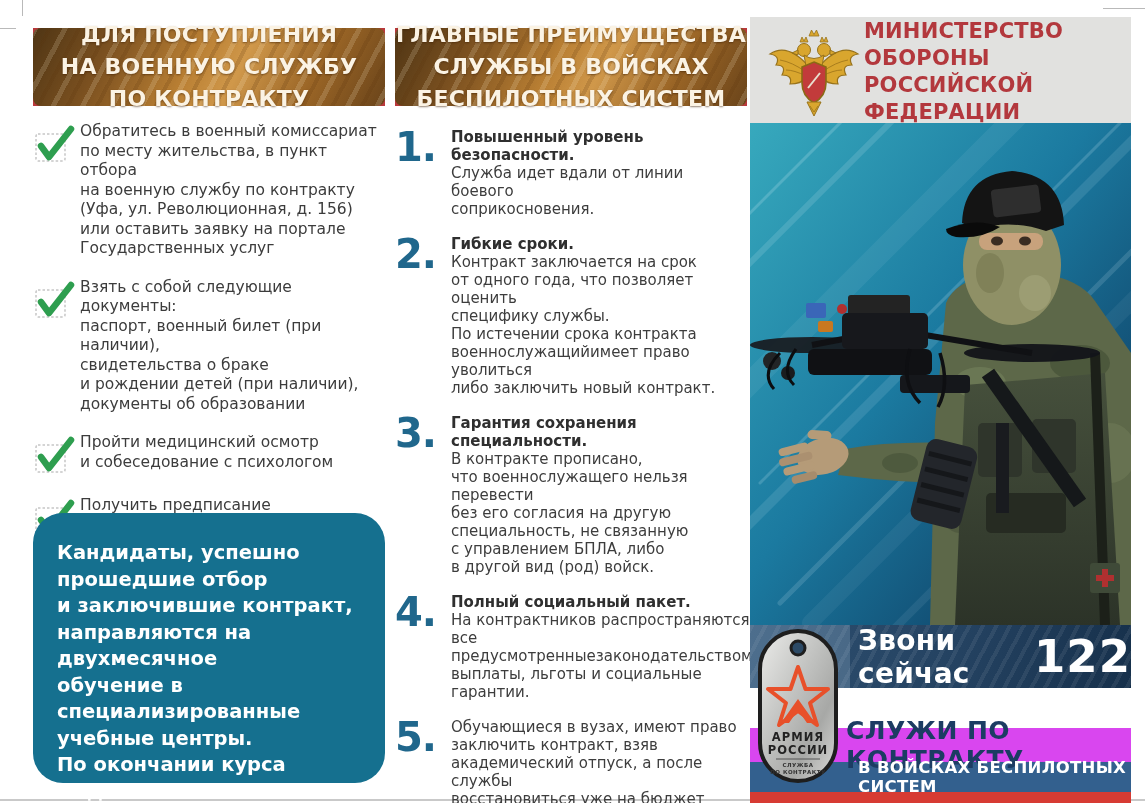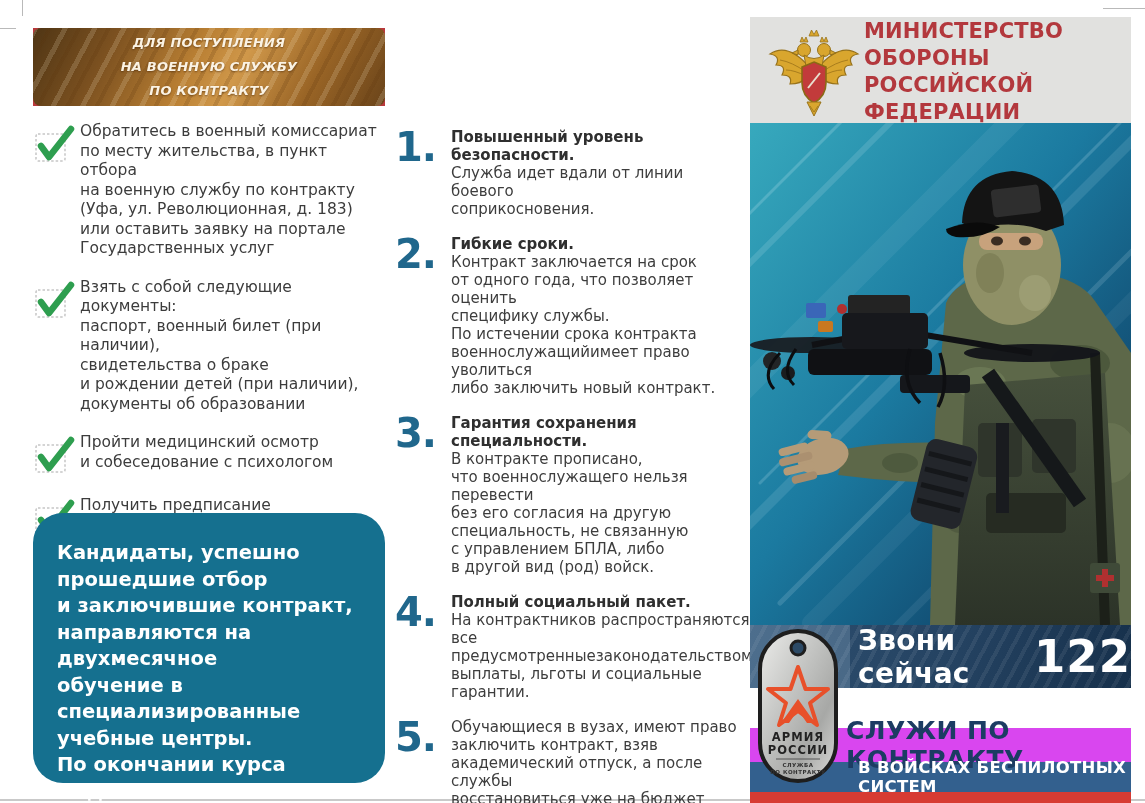--- a/index.html
+++ b/index.html
@@ -18,22 +18,22 @@
   
   .bronze-wrap { position:absolute; top:28px; height:78px; }
   .bronze-wrap .corner { position:absolute; width:18px; height:18px; background:#b9383b; }
   .corner.c-tl { left:0; top:0; } .corner.c-tr { right:0; top:0; }
   .corner.c-bl { left:0; bottom:0; } .corner.c-br { right:0; bottom:0; }
   .bronze-inner { position:absolute; inset:0; border-radius:8px;
     background:
       repeating-linear-gradient(118deg, rgba(255,244,214,.16) 0 5px, rgba(0,0,0,0) 5px 13px, rgba(90,50,10,.18) 13px 17px, rgba(0,0,0,0) 17px 26px),
       linear-gradient(118deg,#4f3514 0%,#7c5120 22%,#b97f33 45%,#d0984a 58%,#9a6526 78%,#6a441a 100%);
     display:flex; align-items:center; justify-content:center; text-align:center; }
-  .bronze-inner .hdr-text { color:#fbf3e4; font-weight:bold; font-size:13px; line-height:24px;
-    white-space:pre-line; text-shadow:0 1px 2px rgba(60,30,0,.55); letter-spacing:.2px;font-style:italic; }
+  .bronze-inner .hdr-text { color:#fbf3e4; font-weight:bold; font-size:22px; line-height:32px;
+    white-space:pre-line; text-shadow:0 1px 2px rgba(60,30,0,.55); letter-spacing:.2px; }
   .check-list { position:absolute; left:33px; top:122px; width:352px; }
   .check-row { display:flex; align-items:flex-start; margin-bottom:19px; }
   .check-icon { flex:0 0 44px; margin-top:2px; }
   .check-text { color:#3c3c3c; font-size:15.5px; line-height:19.5px; white-space:pre-line; padding-left:3px; }
 
   .note-box { position:absolute; left:33px; top:513px; width:352px; height:270px;
     background:#15708f; padding:27px 24px;border-radius:30px; }
   .note-box .note-text { color:#ffffff; font-weight:bold; font-size:19.5px; line-height:26.5px; white-space:pre-line; }
 
   
@@ -93,21 +93,21 @@
 
   <div class="check-list">
     <div class="check-row">
       <svg class="check-icon" width="44" height="42" viewBox="0 0 44 42">
         <rect x="3" y="10" width="29" height="27" rx="2" fill="#ffffff" stroke="#c6c6c6" stroke-width="1.5" stroke-dasharray="2.5 2"></rect>
         <path d="M8 22 L16 33 L38 5" fill="none" stroke="#2e9e4f" stroke-width="6.5" stroke-linecap="round" stroke-linejoin="round"></path>
       </svg>
       <div class="check-text">Обратитесь в военный комиссариат
 по месту жительства, в пункт отбора
 на военную службу по контракту
-(Уфа, ул. Революционная, д. 183)
+(Уфа, ул. Революционная, д. 156)
 или оставить заявку на портале
 Государственных услуг</div>
     </div>
     <div class="check-row">
       <svg class="check-icon" width="44" height="42" viewBox="0 0 44 42">
         <rect x="3" y="10" width="29" height="27" rx="2" fill="#ffffff" stroke="#c6c6c6" stroke-width="1.5" stroke-dasharray="2.5 2"></rect>
         <path d="M8 22 L16 33 L38 5" fill="none" stroke="#2e9e4f" stroke-width="6.5" stroke-linecap="round" stroke-linejoin="round"></path>
       </svg>
       <div class="check-text">Взять с собой следующие документы:
 паспорт, военный билет (при наличии),
@@ -138,20 +138,31 @@
 прошедшие отбор
 и заключившие контракт,
 направляются на двухмесячное
 обучение в специализированные
 учебные центры.
 По окончании курса выдается
 свидетельство о присвоении
 военно-учетной специальности.</div>
   </div>
 
+  <div class="bronze-wrap" style="left:395px; width:352px;">
+    <i class="corner c-tl"></i>
+    <i class="corner c-tr"></i>
+    <i class="corner c-bl"></i>
+    <i class="corner c-br"></i>
+    <div class="bronze-inner">
+      <div class="hdr-text">ГЛАВНЫЕ ПРЕИМУЩЕСТВА
+СЛУЖБЫ В ВОЙСКАХ
+БЕСПИЛОТНЫХ СИСТЕМ</div>
+    </div>
+  </div>
 
   <div class="benefits">
     <div class="benefit">
       <div class="b-num">1.</div>
       <div class="b-body">
         <div class="b-title">Повышенный уровень безопасности.</div>
         <div class="b-text">Служба идет вдали от линии боевого
 соприкосновения.</div>
       </div>
     </div>

